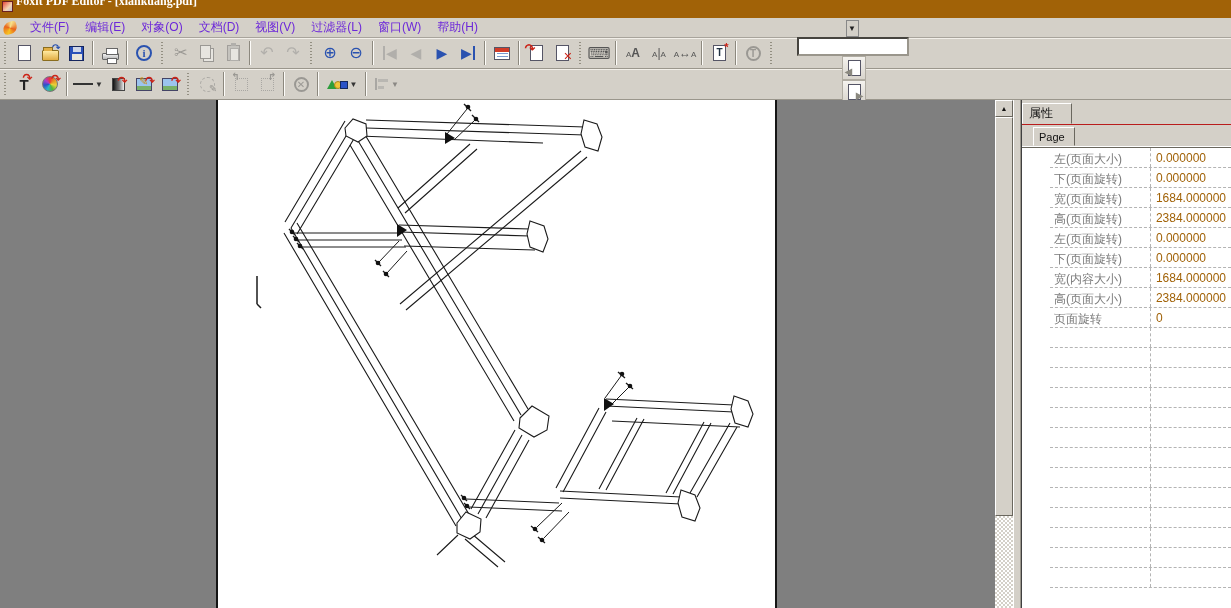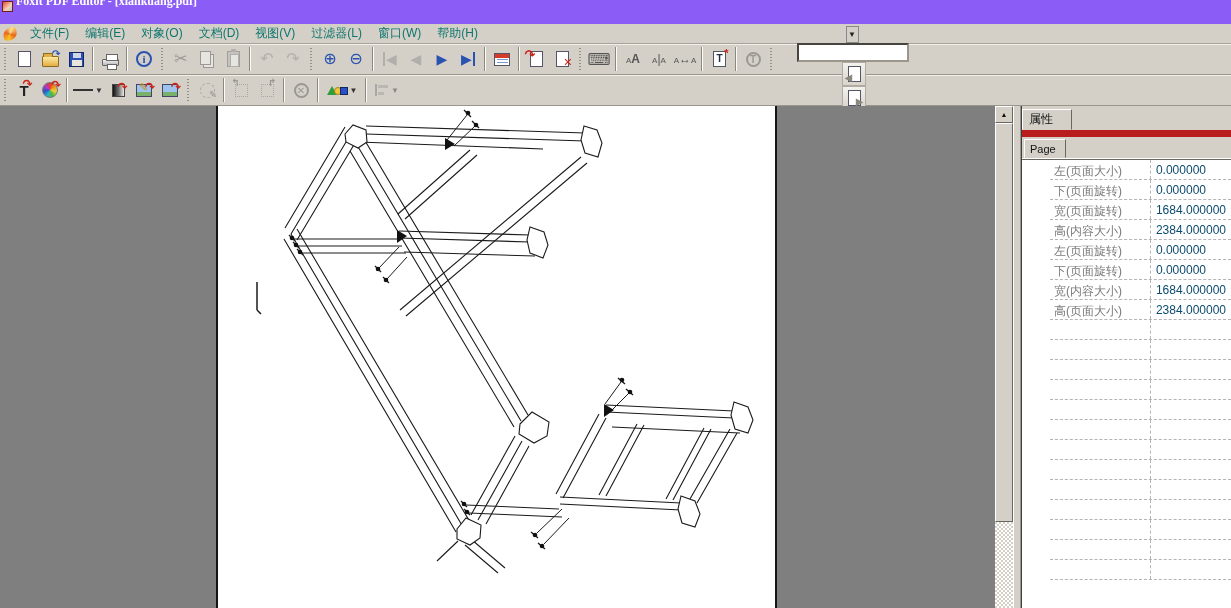--- a/index.html
+++ b/index.html
@@ -1,32 +1,32 @@
 <!DOCTYPE html>
 <html><head>
 <meta charset="utf-8">
 <style>
   * { margin:0; padding:0; box-sizing:border-box; }
   html,body { width:1231px; height:608px; overflow:hidden;
     font-family:"Liberation Sans","DejaVu Sans",sans-serif; font-size:12px; background:#d4d0c8; }
 
   
-  .titlebar { height:24px; background:#8b5cf6; position:relative; overflow:hidden; }
+  .titlebar { height:18px; background:#a16207; position:relative; overflow:hidden; }
   .titlebar .ttext { position:absolute; left:16px; top:-6px; color:#fff; font-weight:bold;
     font-size:12px; white-space:nowrap; font-family:"Liberation Serif","DejaVu Serif",serif; }
   .titlebar .wicon { position:absolute; left:2px; top:1px; width:11px; height:11px;
     background:linear-gradient(135deg,#e8483a,#f4d2b0 60%,#b8bcd8); border:1px solid #6a2020; }
 
   
   .menubar { height:20px; background:#d4d0c8; display:flex; align-items:center;
     border-bottom:1px solid #a8a49c; }
   .appicon { width:16px; height:14px; margin:0 4px 0 2px; position:relative; }
   .appicon::before { content:""; position:absolute; inset:1px; border-radius:60% 20% 55% 30%;
     background:conic-gradient(from 210deg,#f7c324,#e8641c,#f7e28a,#e8641c,#f7c324); transform:rotate(-15deg); }
-  .menuitem { padding:2px 8px; color:#0f766e; white-space:nowrap; cursor:default; }
+  .menuitem { padding:2px 8px; color:#6d28d9; white-space:nowrap; cursor:default; }
 
   
   .toolbar { background:#d4d0c8; display:flex; align-items:center; border-bottom:1px solid #9a968c;
     box-shadow:inset 0 1px 0 #f2efe9; }
   .tb1 { height:31px; } .tb2 { height:31px; }
   .handle { width:5px; height:22px; margin:0 3px;
     background-image:repeating-linear-gradient(180deg,#938f82 0 1px,transparent 1px 3px);
     background-size:2px 100%; background-repeat:no-repeat; background-position:1px 0; }
   .sep { width:2px; height:24px; margin:0 3px; border-left:1px solid #8c887e; border-right:1px solid #fdfcf9; }
   .tbtn { width:26px; height:26px; display:flex; align-items:center; justify-content:center;
@@ -107,32 +107,32 @@
   .scroll-track { flex:1;
     background:conic-gradient(#ffffff 90deg,#d4d0c8 90deg 180deg,#ffffff 180deg 270deg,#d4d0c8 270deg);
     background-size:4px 4px; }
 
   .splitter { width:8px; background:#d4d0c8; border-left:1px solid #fff; border-right:1px solid #9a968c; }
 
   
   .panel { flex:1; background:#d4d0c8; display:flex; flex-direction:column; border-left:1px solid #404040; }
   .panel-tab1 { width:50px; height:21px; margin-top:3px; background:#d4d0c8; border:1px solid;
     border-color:#fff #6a675e transparent #fff; display:flex; align-items:center; padding-left:6px; color:#111; }
-  .panel-tab1-row { border-bottom:7px solid #b91c1c; }
-  .panel-tab2-row { height:22px; display:flex; align-items:flex-end; border-bottom:1px solid #fff; }
+  .panel-tab1-row { border-bottom:1px solid #b91c1c; }
+  .panel-tab2-row { height:22px; display:flex; align-items:flex-end; border-bottom:1px solid #fff;padding-left:9px; }
   .panel-tab2 { width:42px; height:19px; margin-left:2px; background:#d4d0c8; border:1px solid;
     border-color:#fff #6a675e transparent #fff; display:flex; align-items:center; padding-left:5px;
     color:#111; font-size:11px; }
   .grid { flex:1; background:#fff; border-top:1px solid #6a675e; overflow:hidden; }
   .grid-head { display:flex; height:19px; background:#d4d0c8; }
   .grid-head .hc { border:1px solid; border-color:#fff #6a675e #6a675e #fff; padding:2px 4px; color:#111; }
   .hc.c1 { width:100px; } .hc.c2 { flex:1; }
   .grow { display:flex; height:20px; border-bottom:1px dashed #b4b4b4;margin-left:28px; }
   .grow .nc { width:100px; padding:3px 4px 0; color:#7a7a7a; white-space:nowrap; overflow:hidden; }
-  .grow .vc { flex:1; padding:3px 5px 0; color:#0c4a6e; border-left:1px dashed #b4b4b4; white-space:nowrap; }
+  .grow .vc { flex:1; padding:3px 5px 0; color:#a16207; border-left:1px dashed #b4b4b4; white-space:nowrap; }
 
   
   .wm { position:absolute; left:880px; top:505px; width:280px; height:103px; pointer-events:none; z-index:6; }
   .wm-char1 { position:absolute; left:92px; top:8px; font-size:66px; color:rgba(255,255,255,.85); font-weight:bold; }
 </style>
 </head>
 <body>
 
 <div class="titlebar">
   <span class="wicon"></span>
@@ -430,21 +430,21 @@
             <span class="nc">下(页面旋转)</span>
             <span class="vc">0.000000</span>
           </div>
 
           <div class="grow">
             <span class="nc">宽(页面旋转)</span>
             <span class="vc">1684.000000</span>
           </div>
 
           <div class="grow">
-            <span class="nc">高(内容大小)</span>
+            <span class="nc">高(页面旋转)</span>
             <span class="vc">2384.000000</span>
           </div>
 
           <div class="grow">
             <span class="nc">左(页面旋转)</span>
             <span class="vc">0.000000</span>
           </div>
 
           <div class="grow">
             <span class="nc">下(页面旋转)</span>
@@ -454,20 +454,24 @@
           <div class="grow">
             <span class="nc">宽(内容大小)</span>
             <span class="vc">1684.000000</span>
           </div>
 
           <div class="grow">
             <span class="nc">高(页面大小)</span>
             <span class="vc">2384.000000</span>
           </div>
 
+          <div class="grow">
+            <span class="nc">页面旋转</span>
+            <span class="vc">0</span>
+          </div>
 
           <div class="grow">
             <span class="nc"></span>
             <span class="vc"></span>
           </div>
 
           <div class="grow">
             <span class="nc"></span>
             <span class="vc"></span>
           </div>

